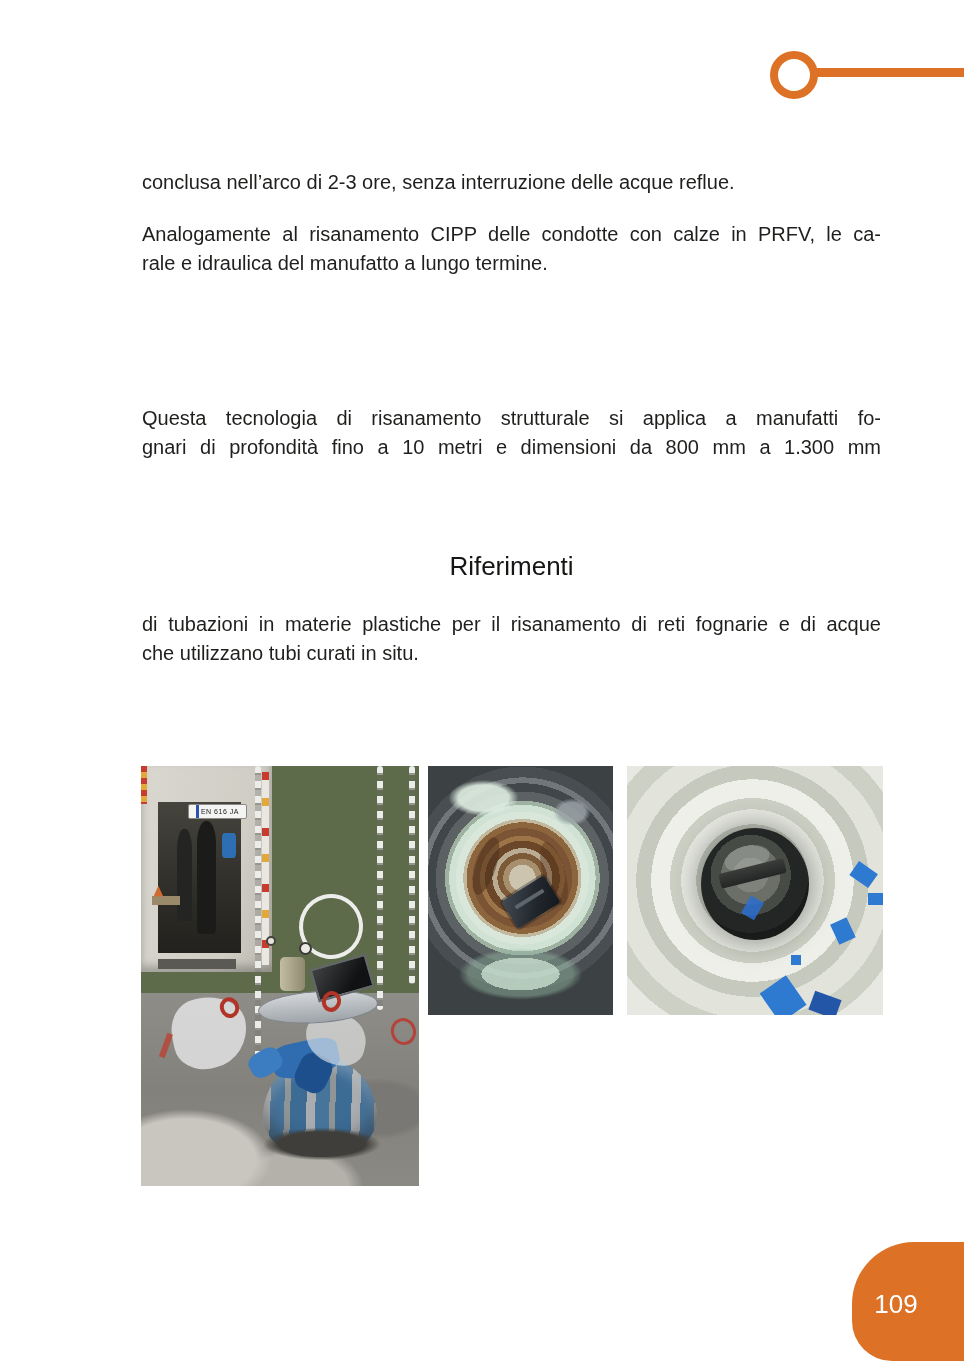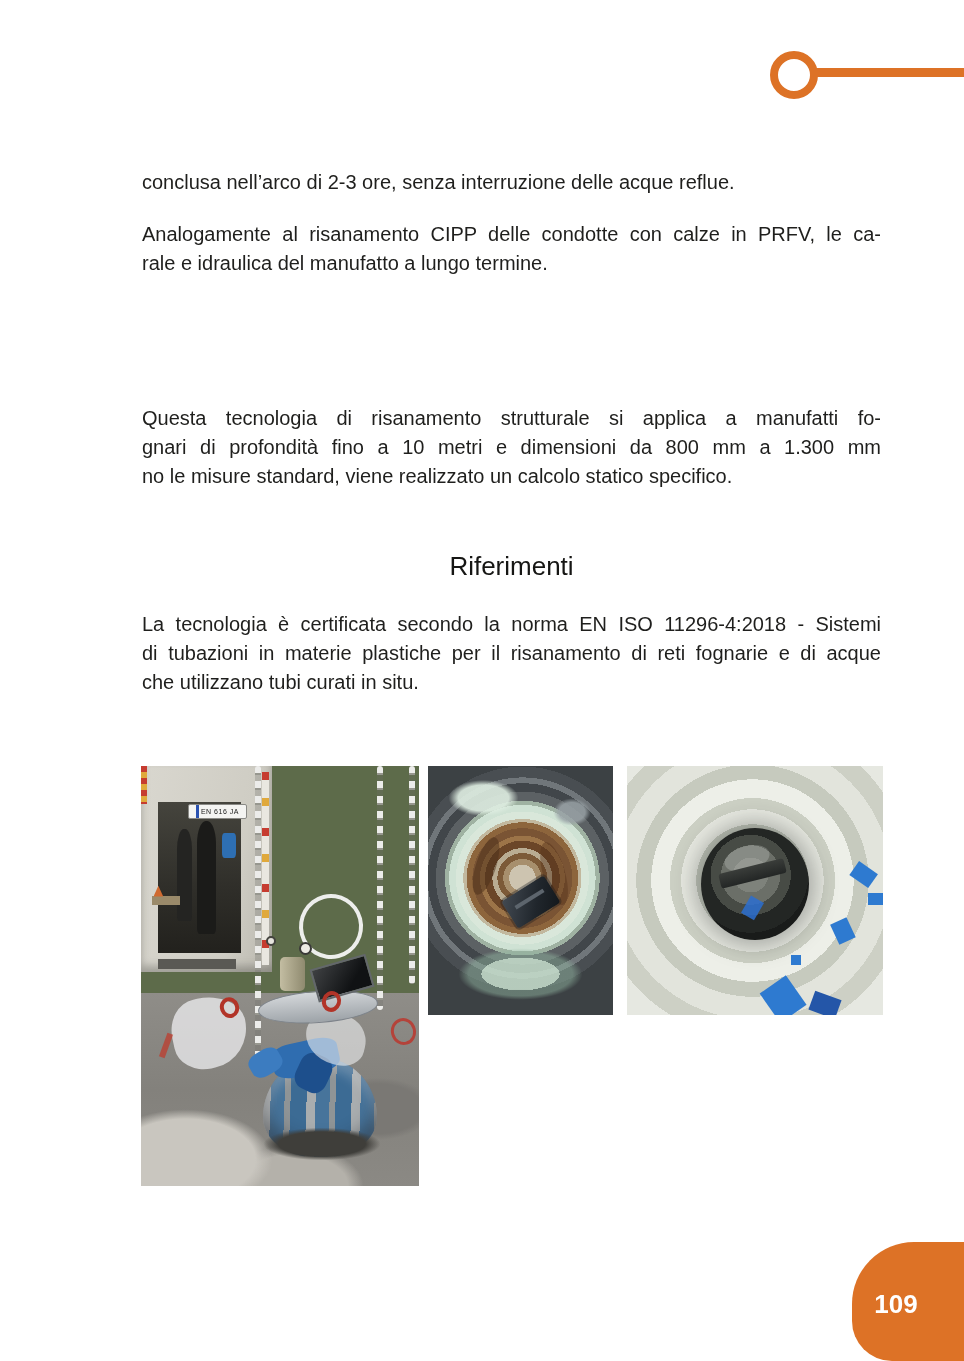--- a/index.html
+++ b/index.html
@@ -145,45 +145,43 @@
   .f3-tape.t2 { left:81%; top:62%; width:7%; height:9%; transform:rotate(-25deg); }
   .f3-tape.t3 { left:54%; top:87%; width:14%; height:13%; transform:rotate(55deg); }
   .f3-tape.t4 { left:72%; top:92%; width:11%; height:8%; background:#2456a8; transform:rotate(20deg); }
   .f3-tape.t5 { left:94%; top:51%; width:6%; height:5%; }
   .f3-tape.t6 { left:64%; top:76%; width:4%; height:4%; }
 
   
   .page-badge { position:absolute; right:0; bottom:0; width:112px; height:119px;
     background:var(--orange); border-radius:62px 0 0 40px;
     display:flex; align-items:center; justify-content:center;
-    color:#ffffff; font-size:26px; font-weight:700; padding-top:6px; padding-right:24px; }
+    color:#ffffff; font-size:26px; font-weight:400; padding-top:6px; padding-right:24px; }
 </style>
 </head>
 <body>
 
 <div class="page">
 
   <div class="decor-circle"></div>
   <div class="decor-line"></div>
 
   <div class="para" id="p1">
       <div class="tline">conclusa nell’arco di 2-3 ore, senza interruzione delle acque reflue.</div>
     </div>
   <div class="para" id="p2">
       <div class="tline jfull">Analogamente al risanamento CIPP delle condotte con calze in PRFV, le ca-</div>
       <div class="tline">rale e idraulica del manufatto a lungo termine.</div>
     </div>
   <div class="para" id="p3">
       <div class="tline jfull">Questa tecnologia di risanamento strutturale si applica a manufatti fo-</div>
       <div class="tline jfull">gnari di profondità fino a 10 metri e dimensioni da 800 mm a 1.300 mm</div>
-      <div class="tline">no le misure standard, viene realizzato un calcolo statico specifico.</div>
     </div>
   <div class="heading" id="h2">Riferimenti</div>
   <div class="para" id="p4">
-      <div class="tline jfull">La tecnologia è certificata secondo la norma EN ISO 11296-4:2018 - Sistemi</div>
       <div class="tline jfull">di tubazioni in materie plastiche per il risanamento di reti fognarie e di acque</div>
       <div class="tline">che utilizzano tubi curati in situ.</div>
     </div>
 
   <figure class="photo" id="photo1">
     <div class="f1-green"></div>
     <div class="f1-road"></div>
     <div class="f1-truck"></div>
     <div class="f1-interior"></div>
     <div class="f1-worker1"></div>

